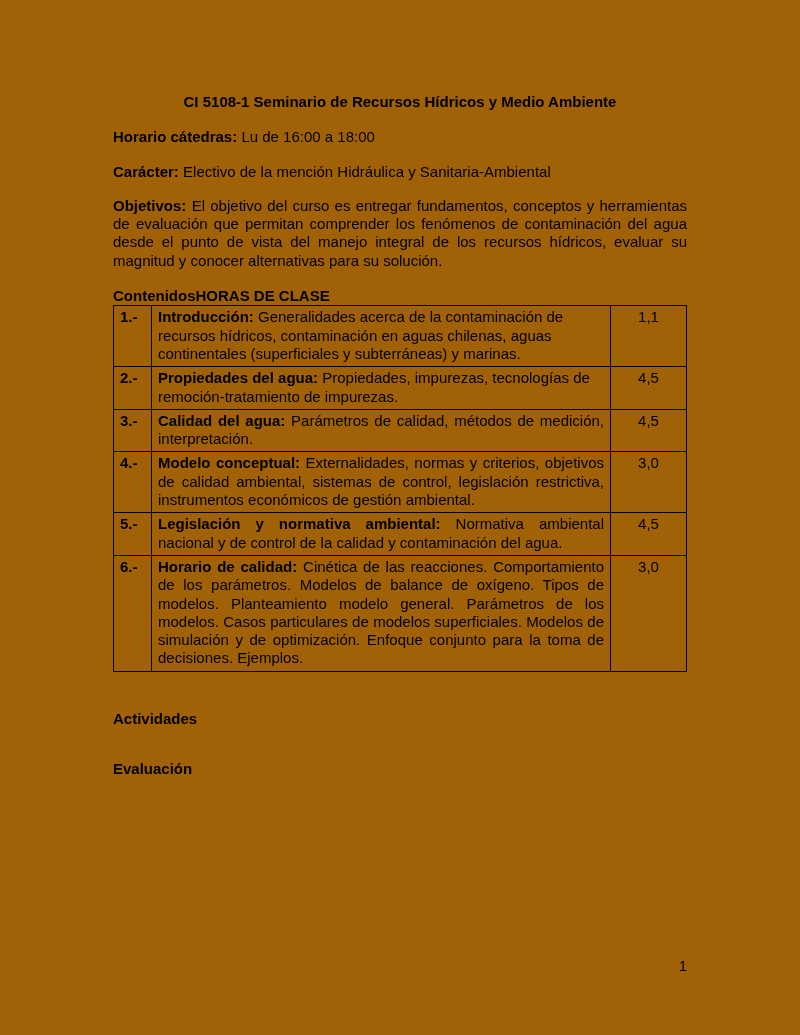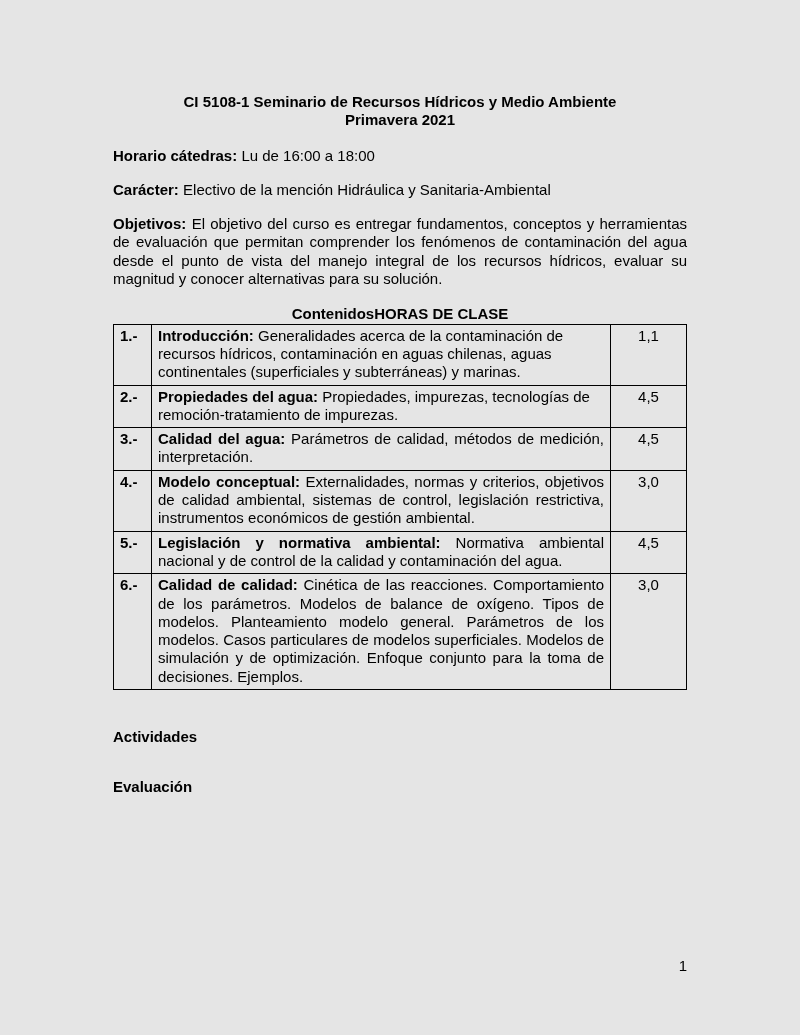--- a/index.html
+++ b/index.html
@@ -11,30 +11,30 @@
     font-size: 15px;
     line-height: 1.22;
     color: #000000;
     position: relative;
   }
   .page {
     position: relative;
     width: 800px;
     height: 1035px;
     padding: 93px 113px 60px 113px;
-    background: #e5e5e5;
+    background: #a16207;
     overflow: hidden;
   }
   .title-block { text-align: center; font-weight: bold; margin-bottom: 17px; }
   .para { margin-bottom: 16px; }
   .para b { font-weight: bold; }
   .justify { text-align: justify; }
   .contents-heading {
     display: flex;
-    justify-content: center;
+    justify-content: flex-start;
     font-weight: bold;
     margin-top: 17px;
   }
   table.contents-table {
     width: 100%;
     border-collapse: collapse;
     table-layout: fixed;
   }
   table.contents-table td {
     border: 1px solid #000000;
@@ -54,21 +54,20 @@
     bottom: 60px;
   }
 </style>
 </head>
 <body>
 
 <div class="page">
 
   <div class="title-block">
     <div>CI 5108-1 Seminario de Recursos Hídricos y Medio Ambiente</div>
-    <div>Primavera 2021</div>
   </div>
 
 
   <p class="para"><b>Horario cátedras:</b> <span>Lu de 16:00 a 18:00</span></p>
 
   <p class="para"><b>Carácter:</b> <span>Electivo de la mención Hidráulica y Sanitaria-Ambiental</span></p>
 
   <p class="para justify"><b>Objetivos:</b> <span>El objetivo del curso es entregar fundamentos, conceptos y herramientas de evaluación que permitan comprender los fenómenos de contaminación del agua desde el punto de vista del manejo integral de los recursos hídricos, evaluar su magnitud y conocer alternativas para su solución.</span></p>
 
 
@@ -99,21 +98,21 @@
         <td class="col-desc"><b>Modelo conceptual:</b> <span>Externalidades, normas y criterios, objetivos de calidad ambiental, sistemas de control, legislación restrictiva, instrumentos económicos de gestión ambiental.</span></td>
         <td class="col-hours">3,0</td>
       </tr>
       <tr>
         <td class="col-num">5.-</td>
         <td class="col-desc"><b>Legislación y normativa ambiental:</b> <span>Normativa ambiental nacional y de control de la calidad y contaminación del agua.</span></td>
         <td class="col-hours">4,5</td>
       </tr>
       <tr>
         <td class="col-num">6.-</td>
-        <td class="col-desc"><b>Calidad de calidad:</b> <span>Cinética de las reacciones. Comportamiento de los parámetros.  Modelos de balance de oxígeno. Tipos de modelos. Planteamiento modelo general. Parámetros de los modelos. Casos particulares de modelos superficiales. Modelos de simulación y de optimización.  Enfoque conjunto para la toma de decisiones.  Ejemplos.</span></td>
+        <td class="col-desc"><b>Horario de calidad:</b> <span>Cinética de las reacciones. Comportamiento de los parámetros.  Modelos de balance de oxígeno. Tipos de modelos. Planteamiento modelo general. Parámetros de los modelos. Casos particulares de modelos superficiales. Modelos de simulación y de optimización.  Enfoque conjunto para la toma de decisiones.  Ejemplos.</span></td>
         <td class="col-hours">3,0</td>
       </tr>
     </tbody>
   </table>
 
   <p class="section-heading">Actividades</p>
 
   <p class="section-heading section-gap">Evaluación</p>
 
   <div class="page-number">1</div>

